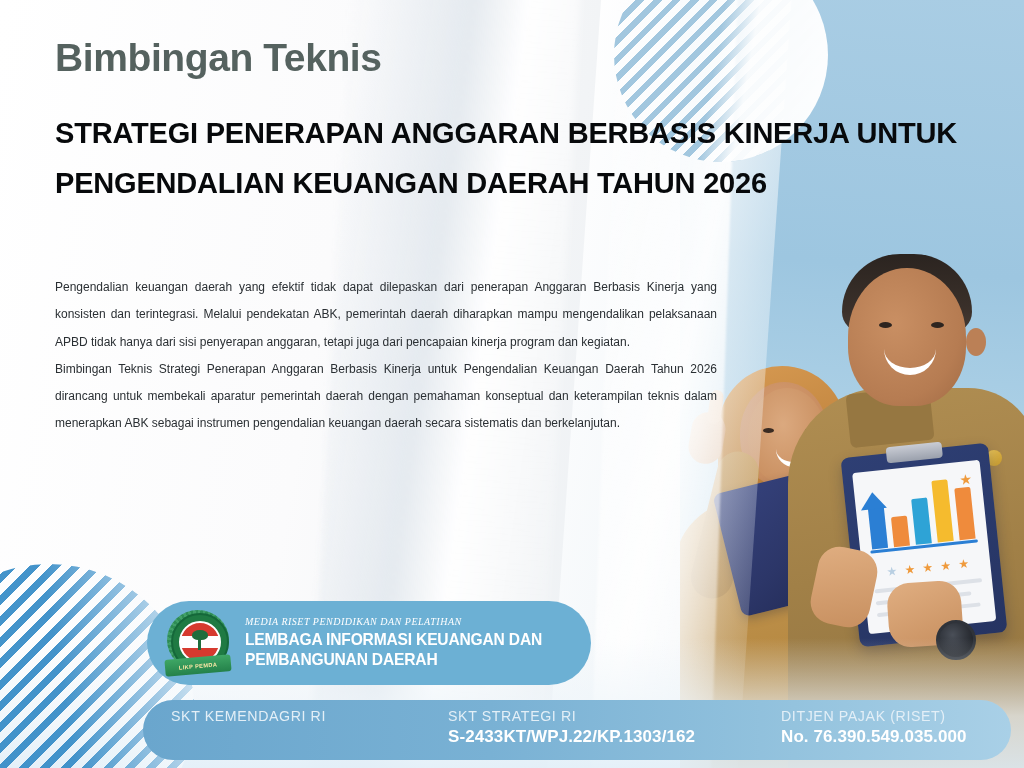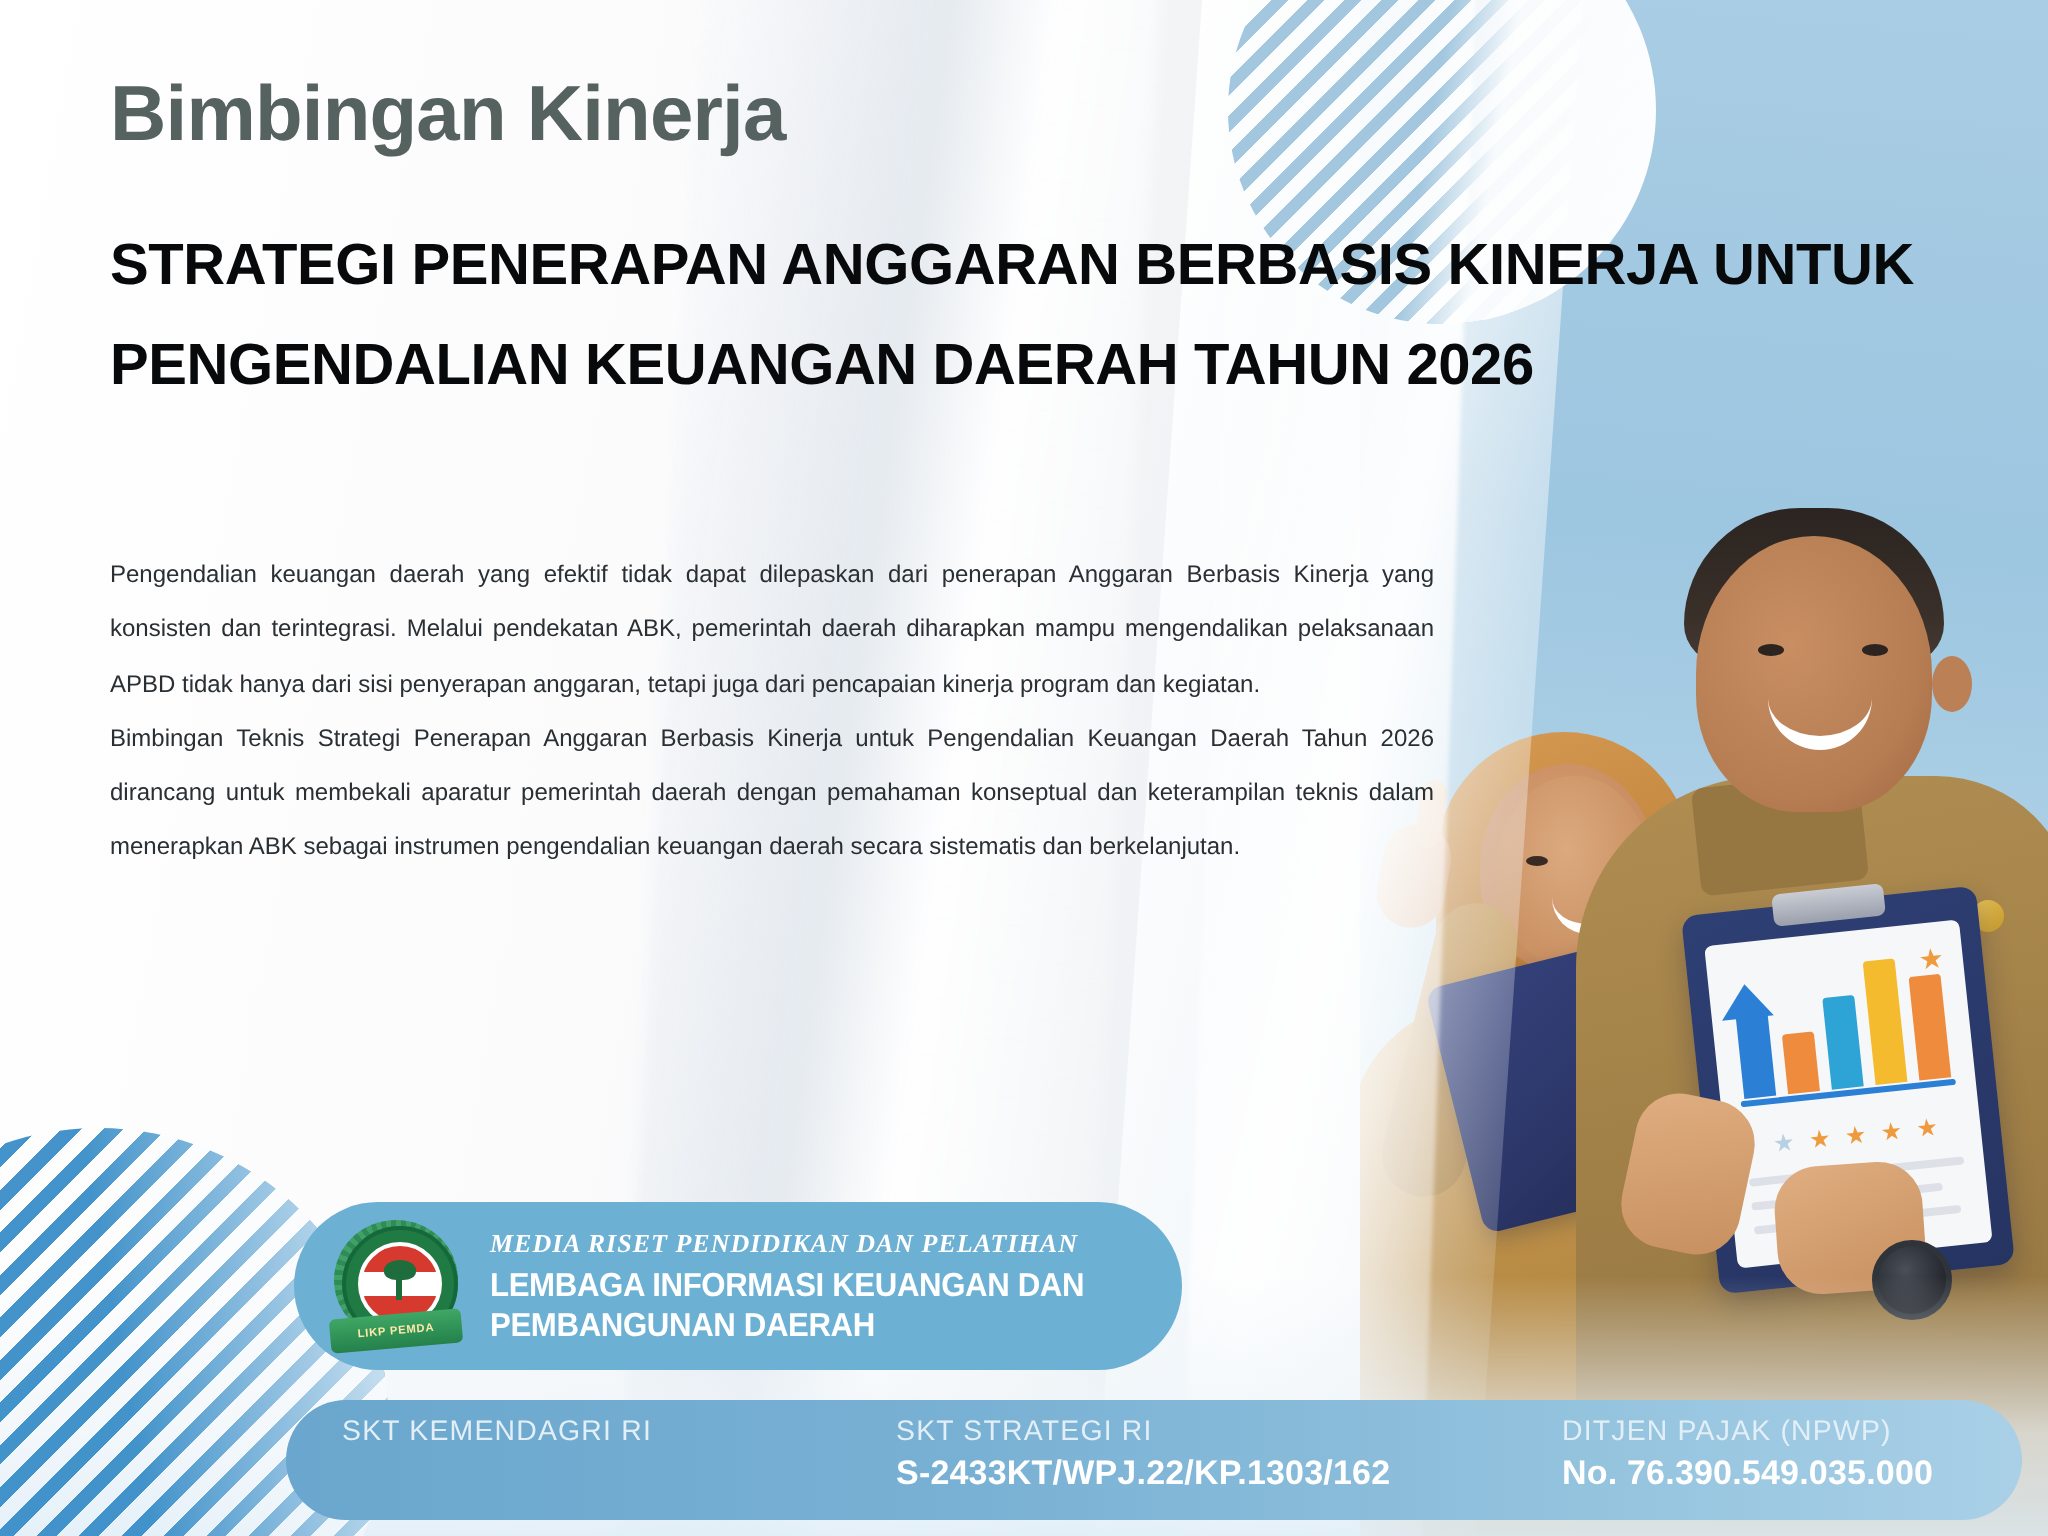--- a/index.html
+++ b/index.html
@@ -220,21 +220,21 @@
     position:absolute;left:0px;bottom:2px;width:66px;height:17px;border-radius:3px;
     background:linear-gradient(180deg,#3fa765,#24814a);
     transform:rotate(-5deg);
     display:flex;align-items:center;justify-content:center;
   }
   .emblem .ribbon span{
     font-size:5.6px;font-weight:700;color:#ffe9a8;letter-spacing:.4px;
   }
   .org-text{display:flex;flex-direction:column;justify-content:center;}
   .org-sup{
-    font-size:13px;font-weight:700;font-style:italic;color:#ffffff;
+    font-size:10px;font-weight:400;font-style:italic;color:#ffffff;
     letter-spacing:.5px;font-family:"Liberation Serif",serif;margin-bottom:3px;
   }
   .org-main{
     font-size:16.6px;font-weight:700;color:#ffffff;line-height:20px;
     letter-spacing:-.2px;transform:scaleX(.94);transform-origin:left center;
   }
 
   
   .footer-pill{
     position:absolute;left:143px;top:700px;width:868px;height:60px;border-radius:30px;
@@ -316,21 +316,21 @@
   <div class="bg-photo-veil"></div>
   <div class="bg-photo-veil2"></div>
   <div class="bg-soft-fold"></div>
 
   <div class="stripe-circle stripe-top"></div>
   <div class="stripe-top-mask"></div>
   <div class="bg-bottomwash"></div>
   <div class="stripe-circle stripe-bottom"></div>
   <div class="stripe-bottom-mask"></div>
 
-  <div class="kicker">Bimbingan Kinerja</div>
+  <div class="kicker">Bimbingan Teknis</div>
   <div class="headline">STRATEGI PENERAPAN ANGGARAN BERBASIS KINERJA UNTUK PENGENDALIAN KEUANGAN DAERAH TAHUN 2026</div>
 
   <div class="body-block">
     <p>Pengendalian keuangan daerah yang efektif tidak dapat dilepaskan dari penerapan Anggaran Berbasis Kinerja yang konsisten dan terintegrasi. Melalui pendekatan ABK, pemerintah daerah diharapkan mampu mengendalikan pelaksanaan APBD tidak hanya dari sisi penyerapan anggaran, tetapi juga dari pencapaian kinerja program dan kegiatan.</p>
     <p>Bimbingan Teknis Strategi Penerapan Anggaran Berbasis Kinerja untuk Pengendalian Keuangan Daerah Tahun 2026 dirancang untuk membekali aparatur pemerintah daerah dengan pemahaman konseptual dan keterampilan teknis dalam menerapkan ABK sebagai instrumen pengendalian keuangan daerah secara sistematis dan berkelanjutan.</p>
   </div>
 
   <div class="org-pill">
     <div class="emblem">
       <div class="wreath"></div>
@@ -352,18 +352,18 @@
 
   <div class="footer-pill">
     <div class="fcell fc1">
       <div class="flabel">SKT KEMENDAGRI RI</div>
     </div>
     <div class="fcell fc2">
       <div class="flabel">SKT STRATEGI RI</div>
       <div class="fvalue">S-2433KT/WPJ.22/KP.1303/162</div>
     </div>
     <div class="fcell fc3">
-      <div class="flabel">DITJEN PAJAK (NPWP)</div>
+      <div class="flabel">DITJEN PAJAK (RISET)</div>
       <div class="fvalue">No. 76.390.549.035.000</div>
     </div>
   </div>
 
 </div>
 
 </body></html>

